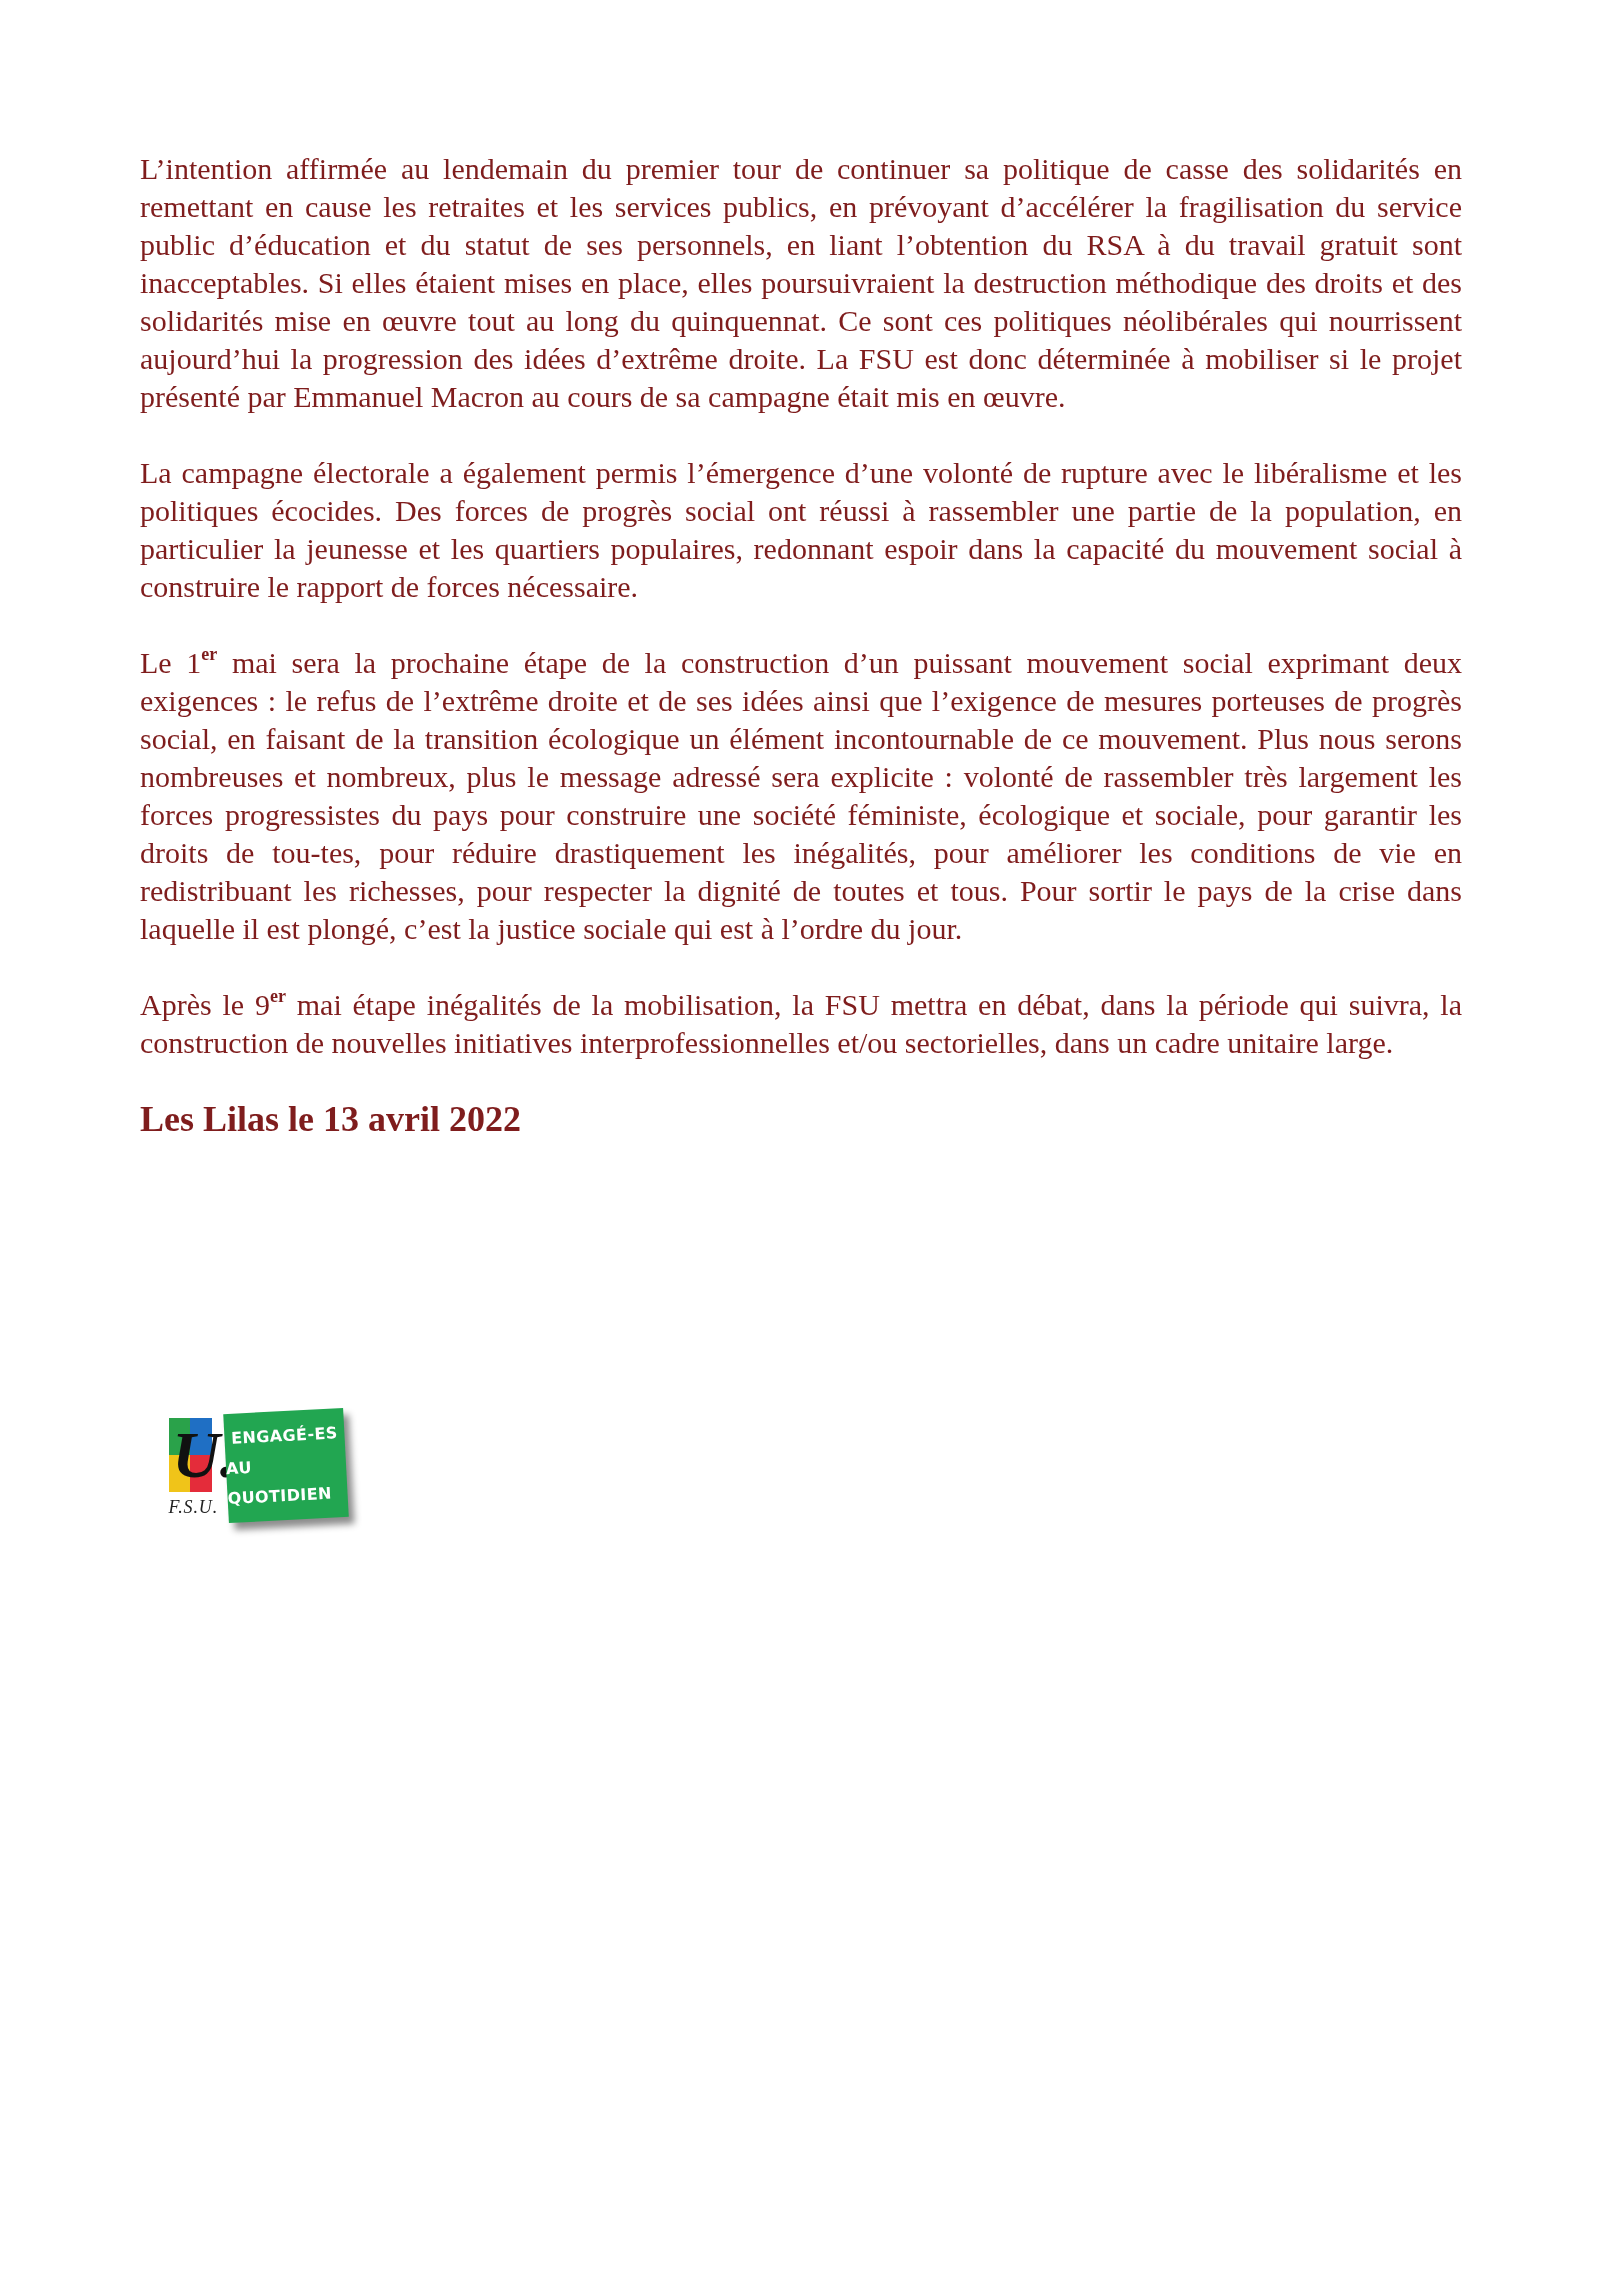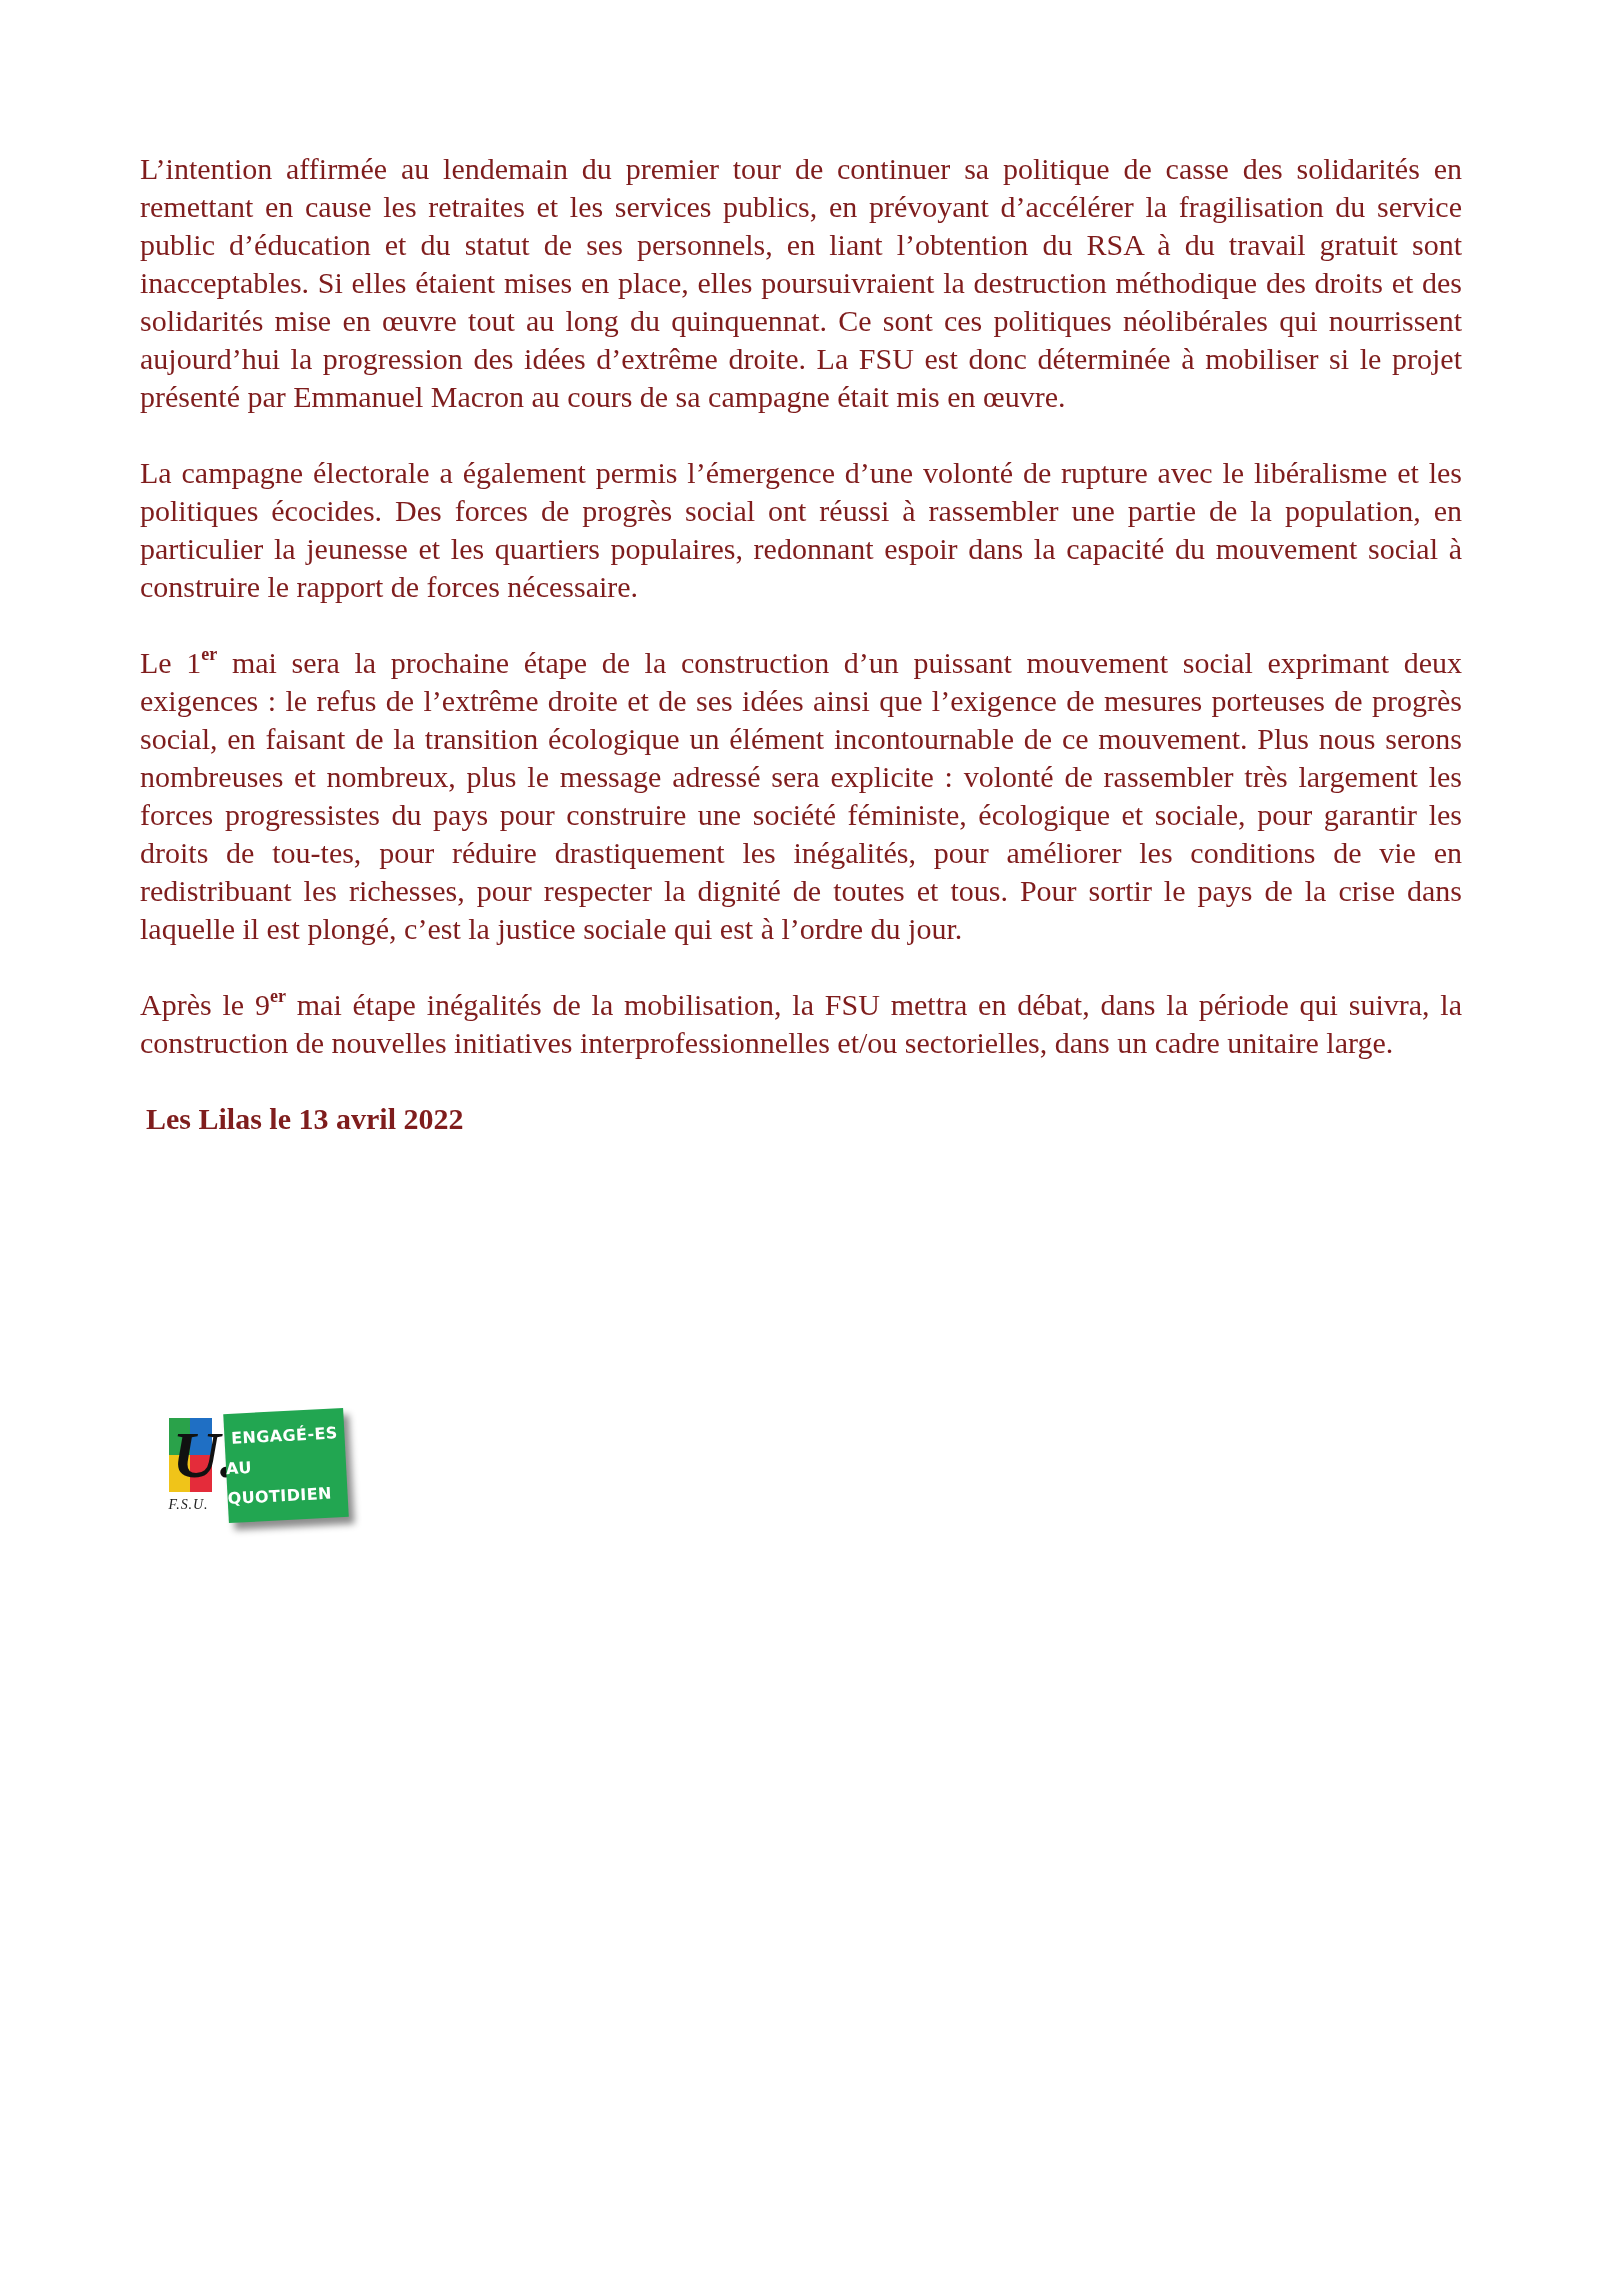--- a/index.html
+++ b/index.html
@@ -28,23 +28,23 @@
     text-align: justify;
     text-align-last: left;
   }
   .para sup {
     font-size: 60%;
     line-height: 0;
     vertical-align: 0.75em;
     font-weight: bold;
   }
   .signature {
-    margin: 6px;
+    margin: 0;
     font-weight: bold;
-    font-size: 30px;
+    font-size: 36px;
   }
   .logo {
     position: absolute;
     left: 165px;
     top: 1404px;
     width: 287px;
     height: 134px;
   }
   .fsu-mark {
     position: absolute;
@@ -72,21 +72,21 @@
     font-size: 66px;
     line-height: 66px;
     color: #111;
   }
   .fsu-label {
     position: absolute;
     left: 3.6px;
     top: 93px;
     font-family: "Liberation Serif", serif;
     font-style: italic;
-    font-size: 14px;
+    font-size: 18px;
     color: #222;
     letter-spacing: 0.9px;
   }
   .green-card {
     position: absolute;
     left: 61px;
     top: 7.2px;
     width: 120px;
     height: 109px;
     background: #22a651;

